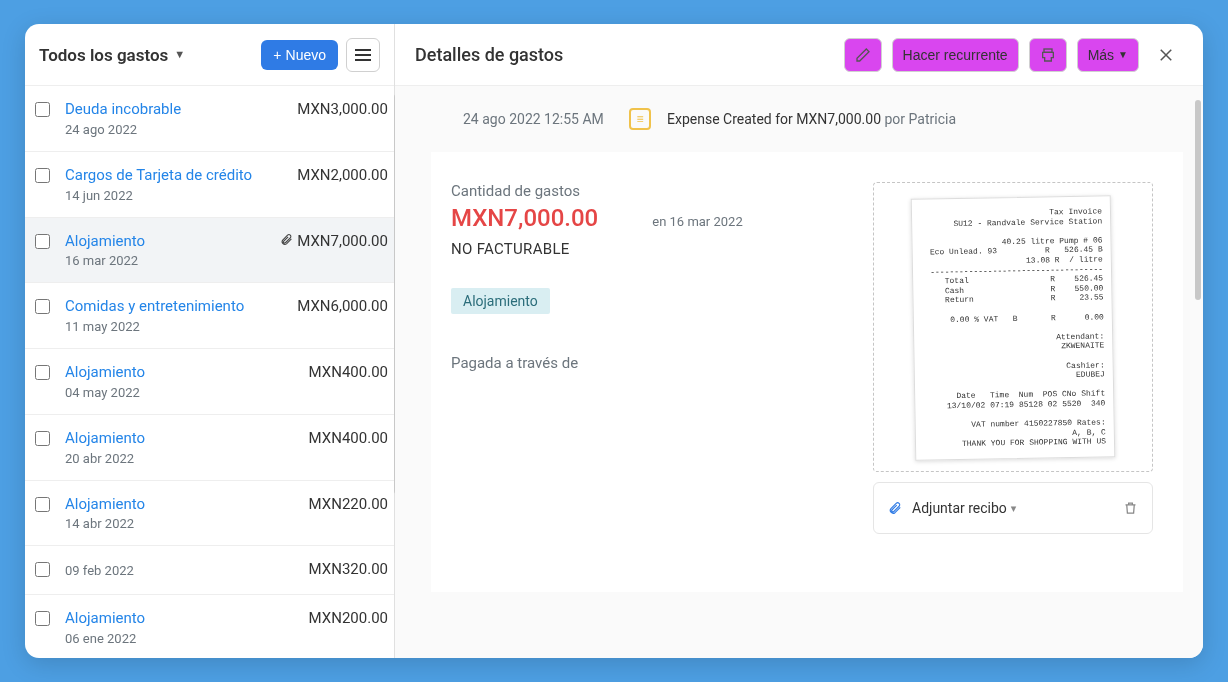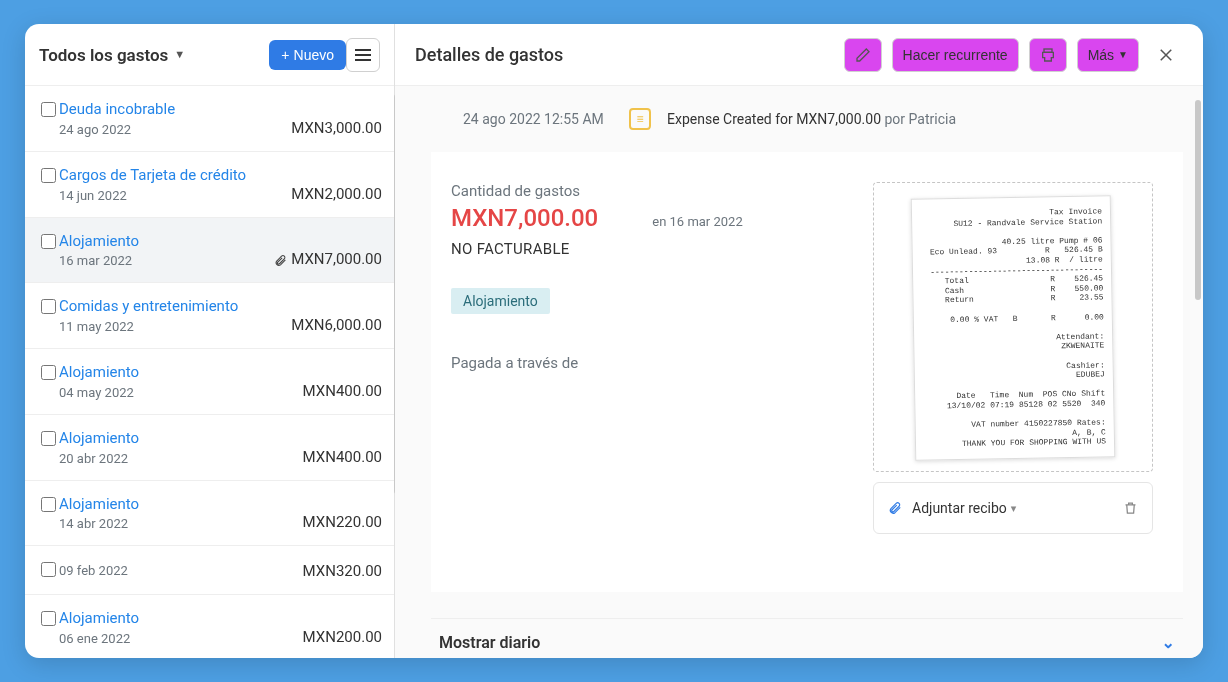--- a/index.html
+++ b/index.html
@@ -52,20 +52,21 @@
     right:-6px; top:70px;
     width:6px; height:400px;
     background:#c8c8c8;
     border-radius:3px;
   }
   .left-header {
     height: 62px;
     display: flex;
     align-items: center;
     padding: 0 14px;
+    gap: 8px;
     border-bottom: 1px solid var(--border-light);
   }
   .left-title {
     font-size: 17px;
     font-weight: 600;
     color: #333;
     flex: 1;
     display:flex;
     align-items:center;
     gap:6px;
@@ -102,22 +103,23 @@
   .btn-hamburger span{
     width:16px;height:2px;background:#333;
   }
 
   .list {
     overflow-y:auto;
     flex:1;
   }
   .row {
     display:flex;
-    padding:14px 12px;
+    padding:14px 6px;
     border-bottom:1px solid var(--border-light);
+    gap:12px;
     cursor:pointer;
   }
   .row.selected { background: var(--hover-row); }
   .row input[type=checkbox]{
     width:15px;height:15px;
     margin-top:2px;
     accent-color:#888;
     cursor:pointer;
   }
   .row-body { flex:1; min-width:0;}
@@ -129,21 +131,21 @@
   .row-date {
     color: var(--text-muted);
     font-size:13px;
     margin-top:3px;
   }
   .row-amount {
     font-size:15px;
     color:#333;
     white-space:nowrap;
     display:flex;
-    align-items:flex-end;
+    align-items:flex-start;
     gap:4px;
   }
   .clip { color:#444; }
 
   
   .right {
     flex:1;
     display:flex;
     flex-direction:column;
     position:relative;
@@ -526,21 +528,17 @@
             </span>
             <span class="trash">
               <svg width="15" height="16" viewBox="0 0 24 24" fill="none" stroke="currentColor" stroke-width="2">
                   <path d="M4 7h16M9 7V4h6v3M6 7l1 13h10l1-13"></path>
                 </svg>
             </span>
           </div>
         </div>
       </div>
 
-      <div class="journal-bar">
-        <span>Mostrar diario</span>
-        <span class="chev2">⌄</span>
-      </div>
 
     </div>
   </div>
 
 </div>
 
 </body></html>

